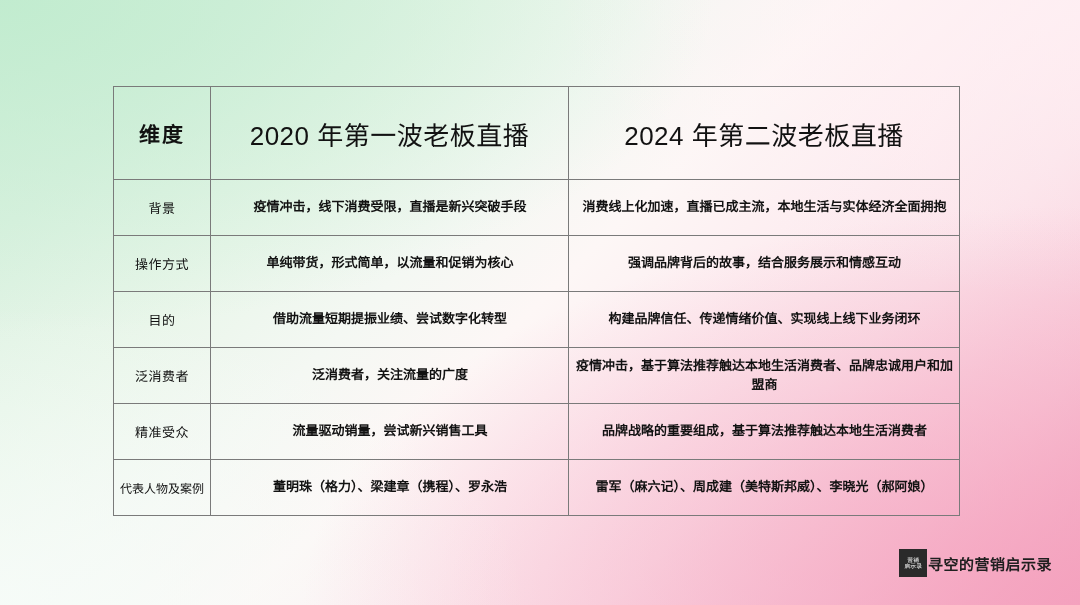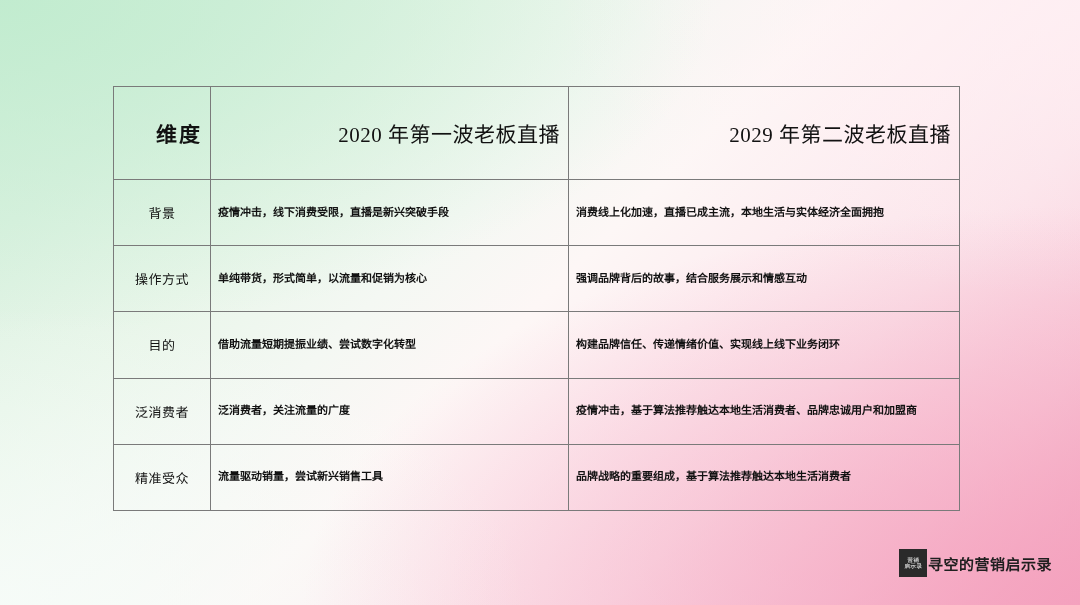--- a/index.html
+++ b/index.html
@@ -64,48 +64,47 @@
     color: #121212;
     vertical-align: middle;
   }
   col.c-dim   { width: 97px; }
   col.c-2020  { width: 358px; }
   col.c-2024  { width: 391px; }
 
   thead th {
     height: 92px;
     font-weight: 700;
-    text-align: right;
+    text-align: center;
     padding: 0 8px;
   }
   th.h-dim {
     font-size: 21px;
     letter-spacing: 2px;
   }
   th.h-col {
-    font-size: 21px;
+    font-size: 26px;
     font-weight: 400;
     letter-spacing: 0.5px;
-    font-family: Liberation Serif, serif;
   }
 
   tbody tr { height: 56px; }
   tbody tr.tall { height: 56px; }
   td.dim {
     text-align: center;
     font-size: 13px;
     font-weight: 400;
     padding: 0 4px;
     letter-spacing: 0.5px;
     white-space: nowrap;
   }
   td.dim.small { font-size: 12px; letter-spacing: 0; }
   td.body {
-    text-align: left;
-    font-size: 11px;
+    text-align: center;
+    font-size: 13px;
     font-weight: 700;
     padding: 6px 6px 6px 7px;
     line-height: 1.45;
   }
 
   .watermark {
     position: absolute;
     right: 28px;
     bottom: 28px;
     display: flex;
@@ -146,21 +145,21 @@
     <table class="cmp">
       <colgroup>
         <col class="c-dim">
         <col class="c-2020">
         <col class="c-2024">
       </colgroup>
       <thead>
         <tr>
           <th class="h-dim">维度</th>
           <th class="h-col">2020 年第一波老板直播</th>
-          <th class="h-col">2029 年第二波老板直播</th>
+          <th class="h-col">2024 年第二波老板直播</th>
         </tr>
       </thead>
       <tbody>
         <tr>
           <td class="dim">背景</td>
           <td class="body">疫情冲击，线下消费受限，直播是新兴突破手段</td>
           <td class="body">消费线上化加速，直播已成主流，本地生活与实体经济全面拥抱</td>
         </tr>
         <tr>
           <td class="dim">操作方式</td>
@@ -174,20 +173,25 @@
         </tr>
         <tr class="tall">
           <td class="dim">泛消费者</td>
           <td class="body">泛消费者，关注流量的广度</td>
           <td class="body">疫情冲击，基于算法推荐触达本地生活消费者、品牌忠诚用户和加盟商</td>
         </tr>
         <tr>
           <td class="dim">精准受众</td>
           <td class="body">流量驱动销量，尝试新兴销售工具</td>
           <td class="body">品牌战略的重要组成，基于算法推荐触达本地生活消费者</td>
+        </tr>
+        <tr>
+          <td class="dim small">代表人物及案例</td>
+          <td class="body">董明珠（格力）、梁建章（携程）、罗永浩</td>
+          <td class="body">雷军（麻六记）、周成建（美特斯邦威）、李晓光（郝阿娘）</td>
         </tr>
       </tbody>
     </table>
   </div>
 
   <div class="watermark">
     <div class="wm-logo">
       <span>营销</span>
       <span>启示录</span>
     </div>

